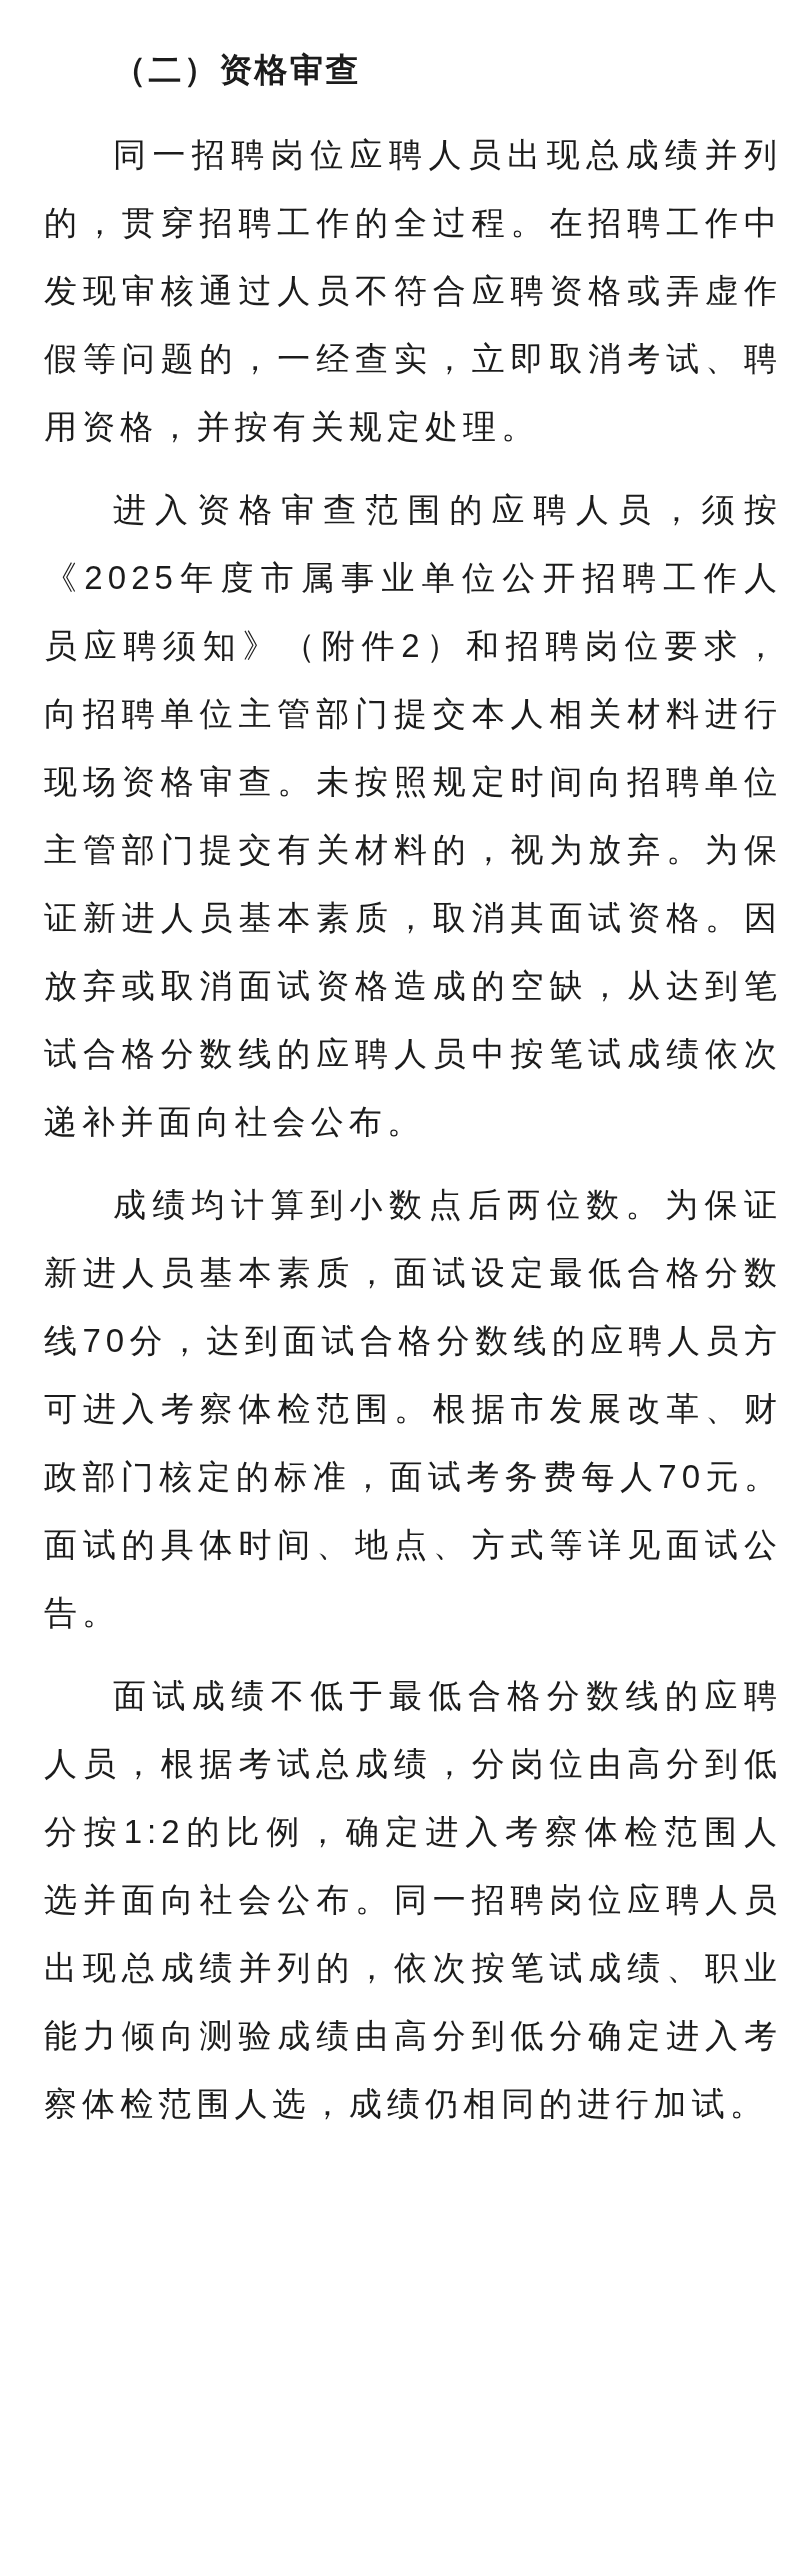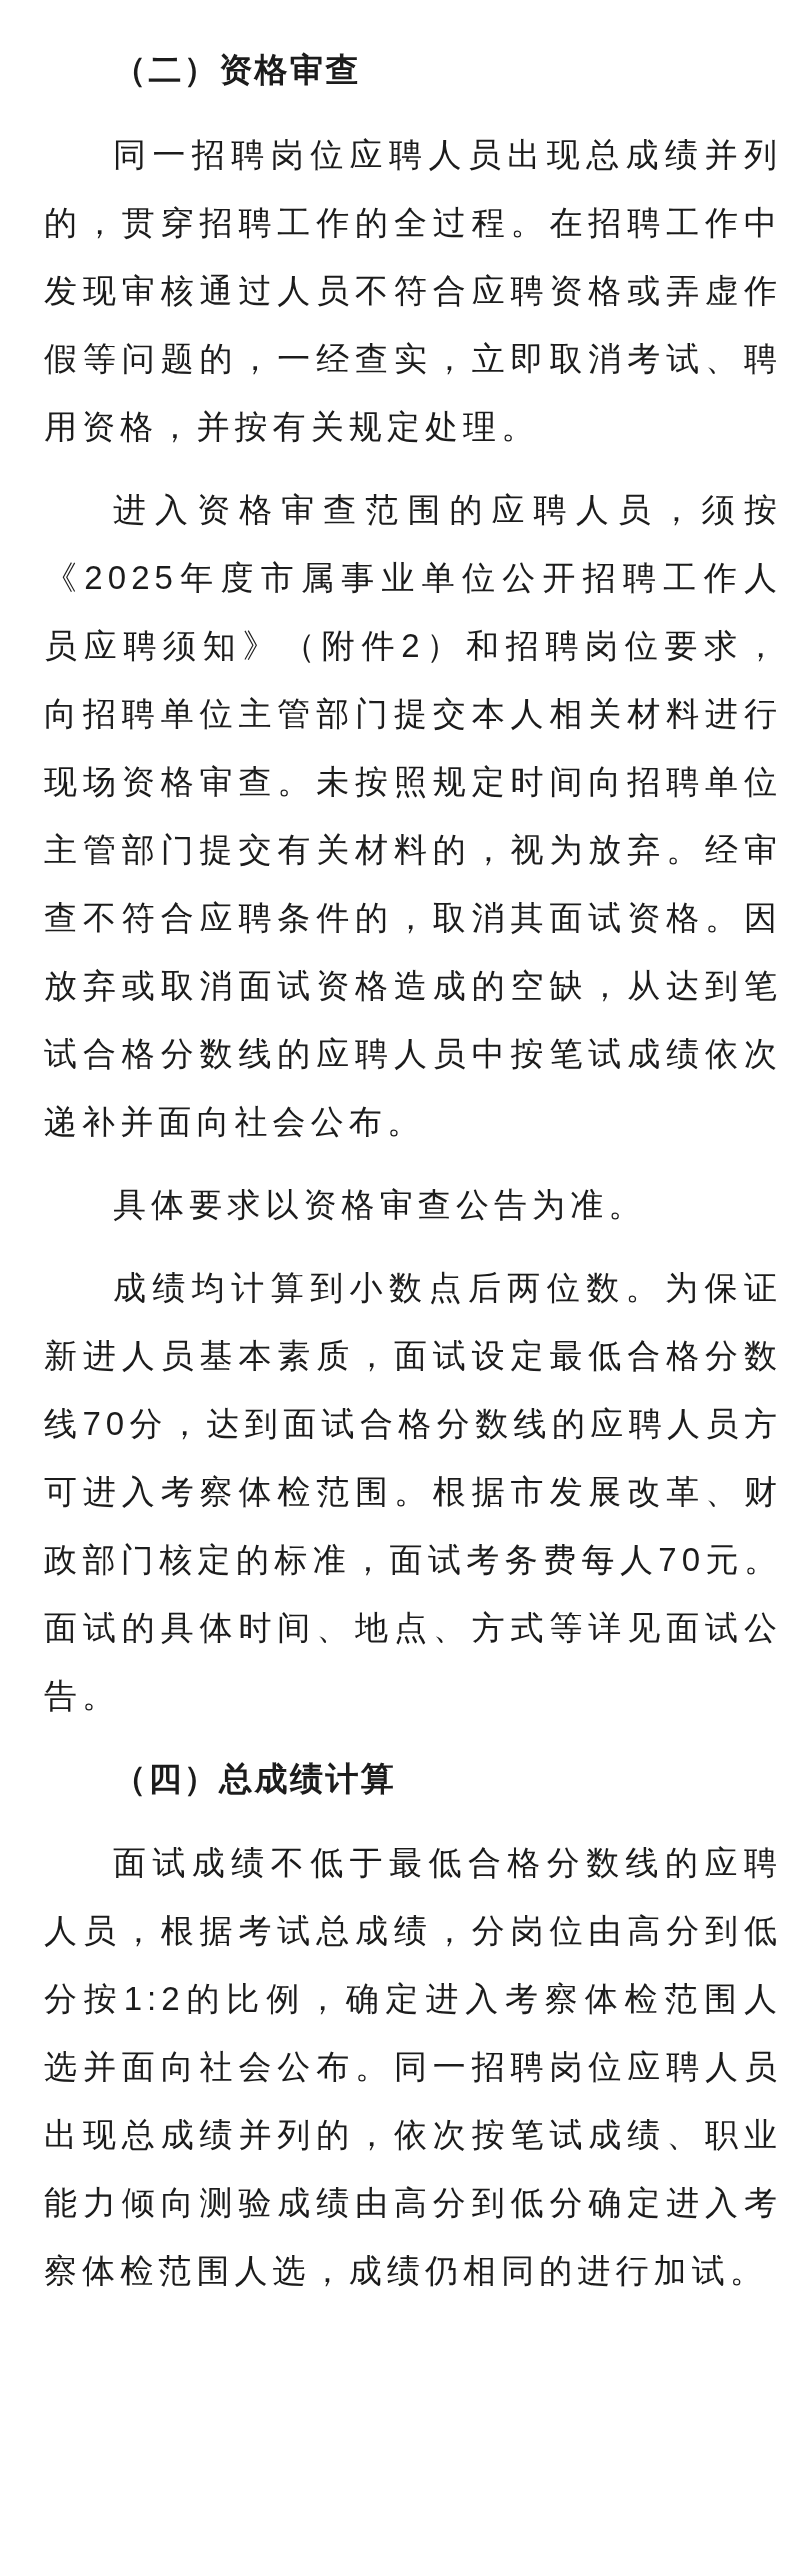--- a/index.html
+++ b/index.html
@@ -43,25 +43,23 @@
   }
 </style>
 </head>
 <body>
 
 <main class="page">
   <h2 class="heading">（二）资格审查</h2>
 
   <p class="para">同一招聘岗位应聘人员出现总成绩并列的，贯穿招聘工作的全过程。在招聘工作中发现审核通过人员不符合应聘资格或弄虚作假等问题的，一经查实，立即取消考试、聘用资格，并按有关规定处理。</p>
 
-  <p class="para">进入资格审查范围的应聘人员，须按《2025年度市属事业单位公开招聘工作人员应聘须知》（附件2）和招聘岗位要求，向招聘单位主管部门提交本人相关材料进行现场资格审查。未按照规定时间向招聘单位主管部门提交有关材料的，视为放弃。经审查不符合应聘条件的，取消其面试资格。因放弃或取消面试资格造成的空缺，从达到笔试合格分数线的应聘人员中按笔试成绩依次递补并面向社会公布。</p>
+  <p class="para">进入资格审查范围的应聘人员，须按《2025年度市属事业单位公开招聘工作人员应聘须知》（附件2）和招聘岗位要求，向招聘单位主管部门提交本人相关材料进行现场资格审查。未按照规定时间向招聘单位主管部门提交有关材料的，视为放弃。为保证新进人员基本素质，取消其面试资格。因放弃或取消面试资格造成的空缺，从达到笔试合格分数线的应聘人员中按笔试成绩依次递补并面向社会公布。</p>
 
-  <p class="para">具体要求以资格审查公告为准。</p>
 
 
   <p class="para">成绩均计算到小数点后两位数。为保证新进人员基本素质，面试设定最低合格分数线70分，达到面试合格分数线的应聘人员方可进入考察体检范围。根据市发展改革、财政部门核定的标准，面试考务费每人70元。面试的具体时间、地点、方式等详见面试公告。</p>
 
-  <h2 class="heading">（四）总成绩计算</h2>
 
 
   <p class="para">面试成绩不低于最低合格分数线的应聘人员，根据考试总成绩，分岗位由高分到低分按1:2的比例，确定进入考察体检范围人选并面向社会公布。同一招聘岗位应聘人员出现总成绩并列的，依次按笔试成绩、职业能力倾向测验成绩由高分到低分确定进入考察体检范围人选，成绩仍相同的进行加试。</p>
 </main>
 
 
 </body></html>

